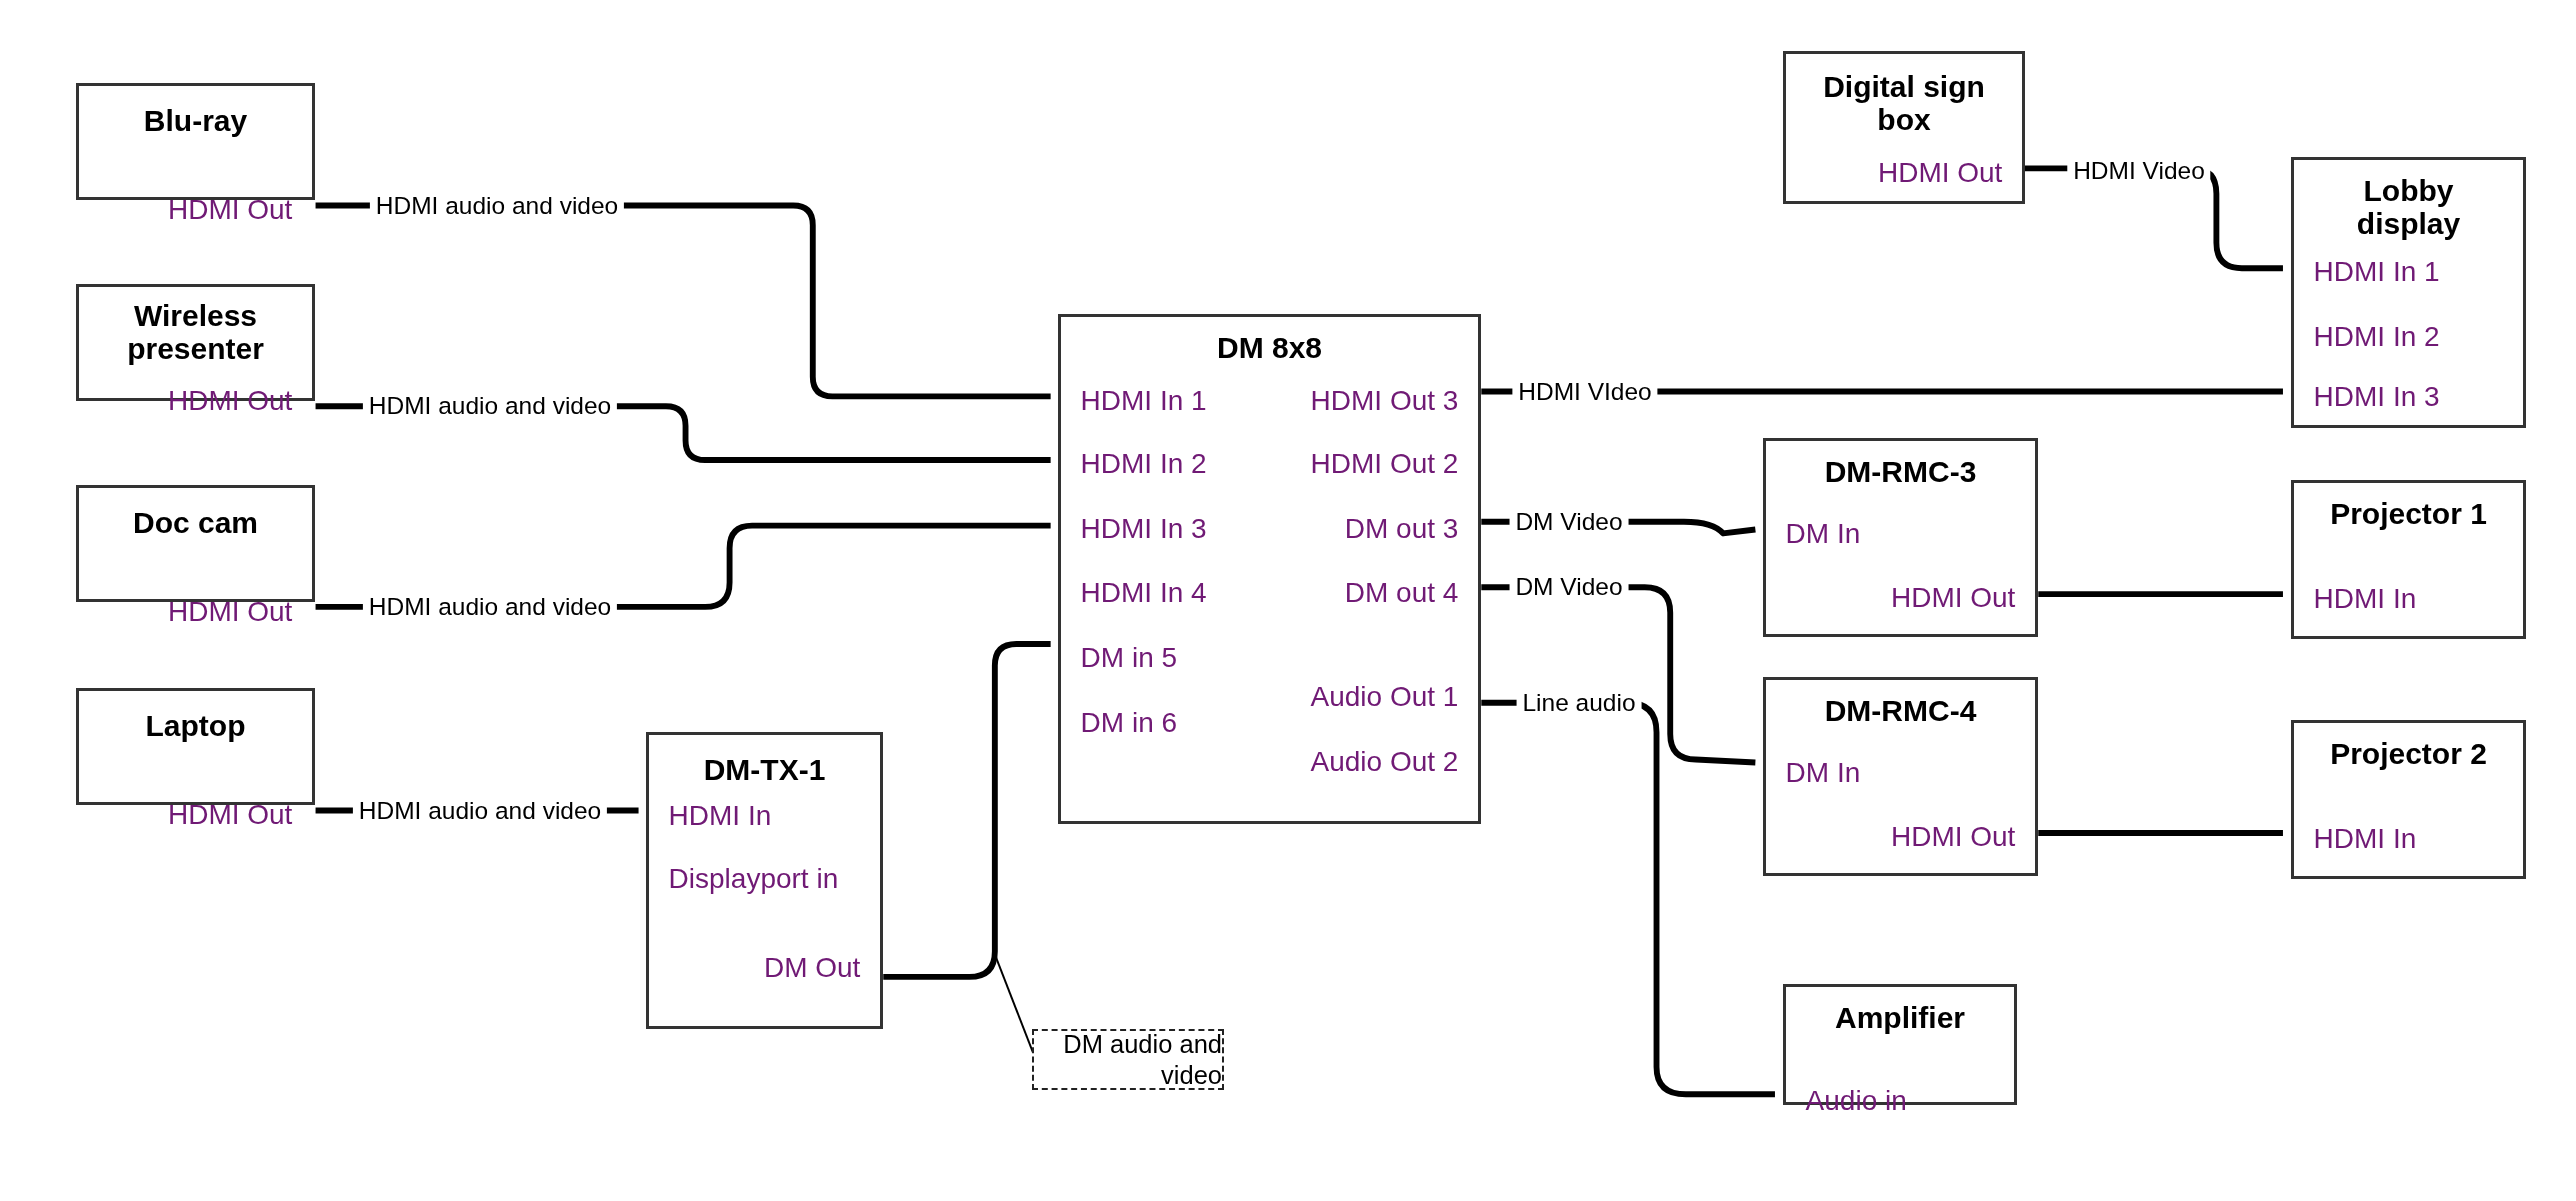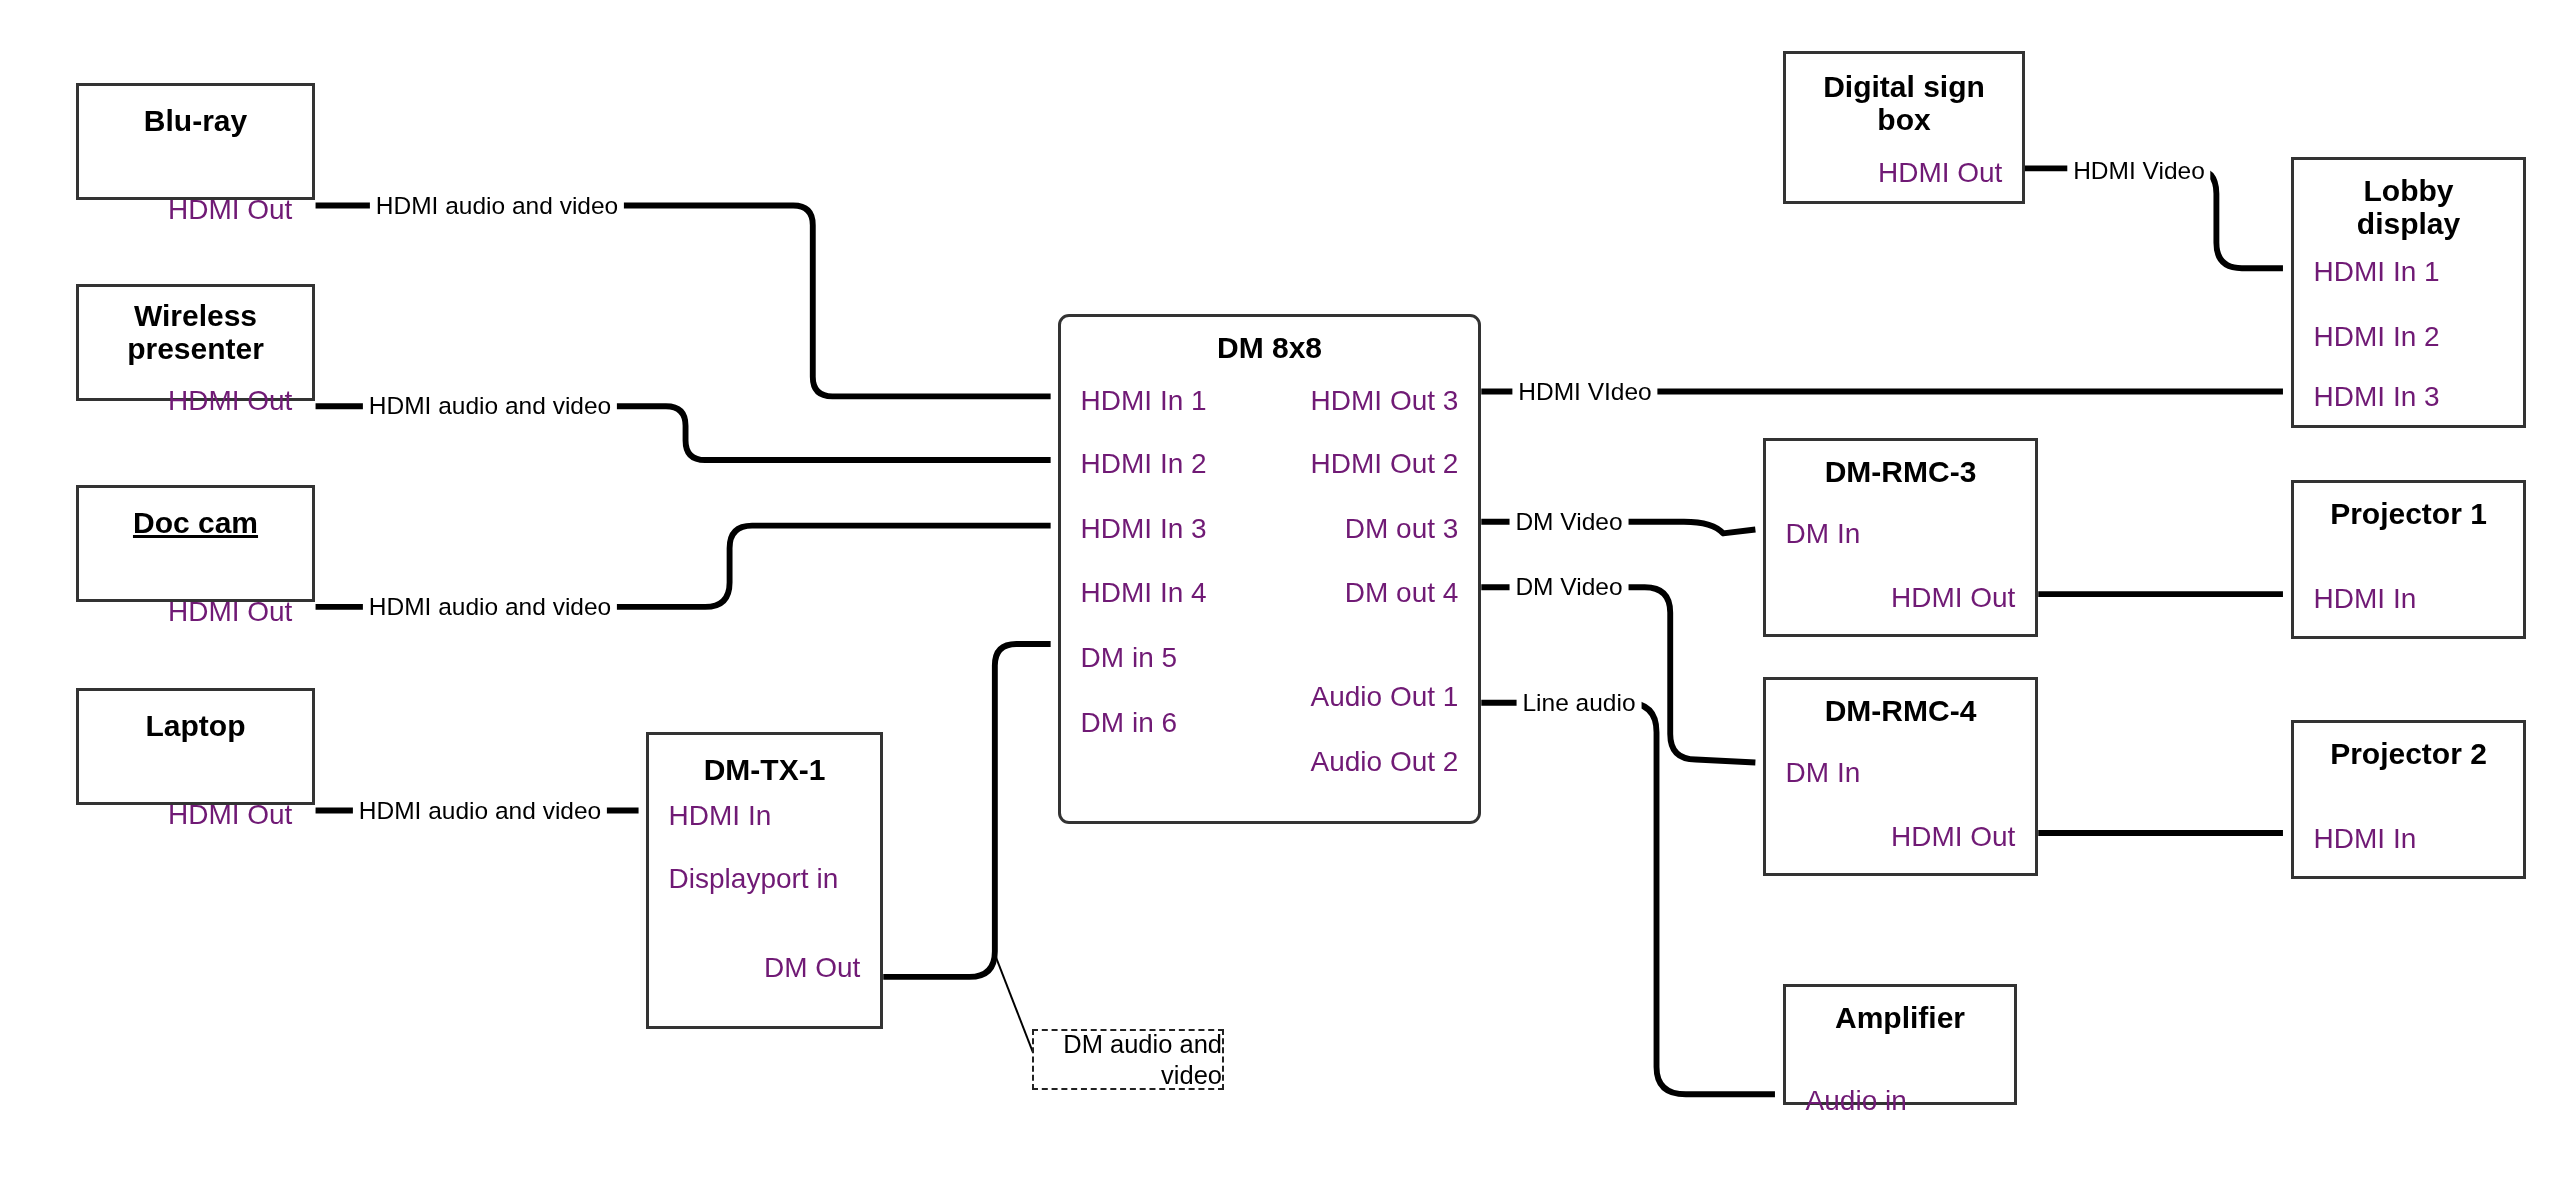--- a/index.html
+++ b/index.html
@@ -127,41 +127,41 @@
     <div class="port right" style="top:108px;">HDMI Out</div>
   </div>
 
   <div class="box" style="left:76px;  top:284px; width:239px; height:117px;">
     <div class="title" style="top:11.7px;">Wireless
 presenter</div>
     <div class="port right" style="top:98px;">HDMI Out</div>
   </div>
 
   <div class="box" style="left:76px;  top:485px; width:239px; height:117px;">
-    <div class="title" style="top:17.6px;text-decoration:underline;">Doc cam</div>
+    <div class="title" style="top:17.6px;">Doc cam</div>
     <div class="port right" style="top:108px;">HDMI Out</div>
   </div>
 
   <div class="box" style="left:76px;  top:688px; width:239px; height:117px;">
     <div class="title" style="top:17.6px;">Laptop</div>
     <div class="port right" style="top:108px;">HDMI Out</div>
   </div>
 
   <div class="box" style="left:646px; top:732px; width:237px; height:297px;">
     <div class="title" style="top:17.6px;">DM-TX-1</div>
     <div class="port left" style="top:65px;">HDMI In</div>
     <div class="port left" style="top:128px;">Displayport in</div>
     <div class="port right" style="top:217px;">DM Out</div>
   </div>
 
   <div class="callout" style="left:1032px; top:1029px; width:192px; height:61px;">
     <span>DM audio and video</span>
   </div>
 
-  <div class="box" style="left:1058px; top:314px; width:423px; height:510px;border-radius:11px;">
+  <div class="box" style="left:1058px; top:314px; width:423px; height:510px;">
     <div class="title" style="top:13.7px;">DM 8x8</div>
 
     <div class="port left" style="top:68px;">HDMI In 1</div>
     <div class="port left" style="top:131px;">HDMI In 2</div>
     <div class="port left" style="top:196px;">HDMI In 3</div>
     <div class="port left" style="top:260px;">HDMI In 4</div>
     <div class="port left" style="top:325px;">DM in 5</div>
     <div class="port left" style="top:390px;">DM in 6</div>
 
     <div class="port right" style="top:68px;">HDMI Out 3</div>

